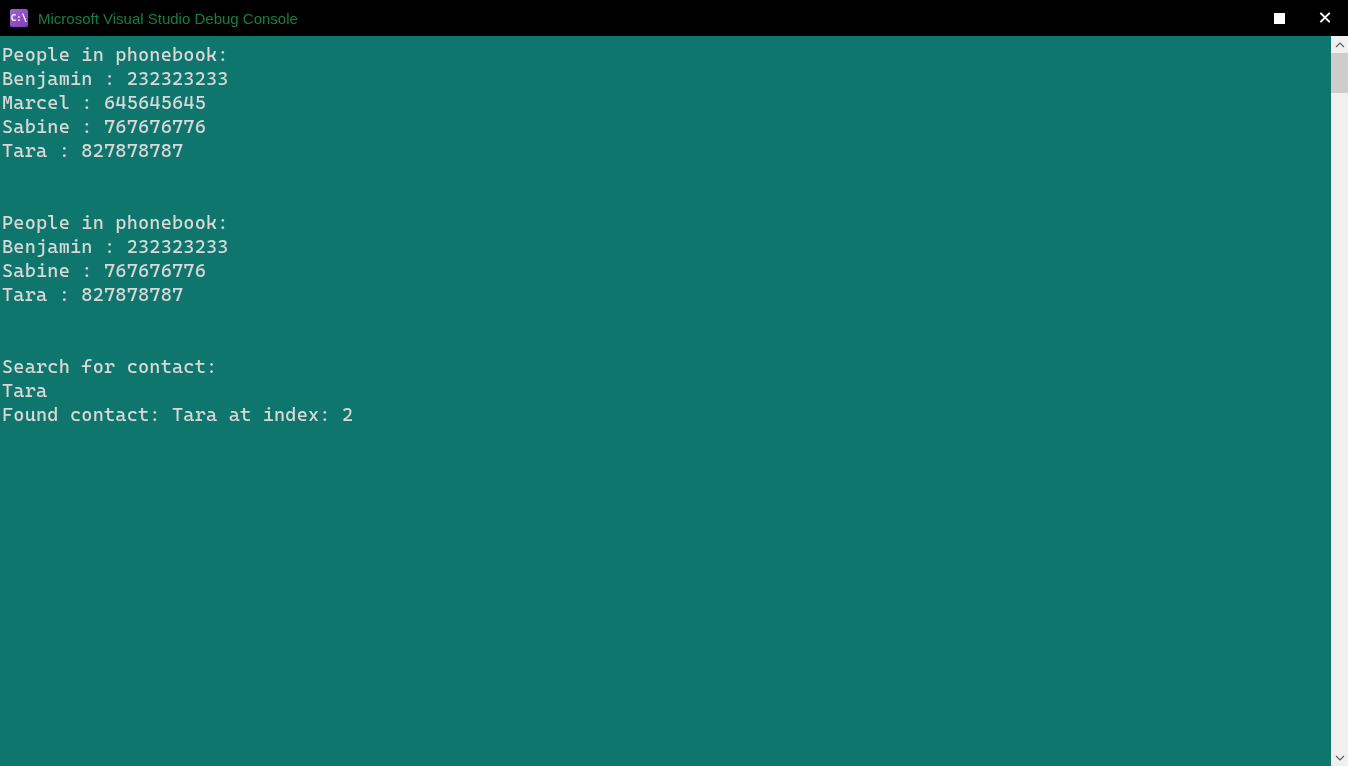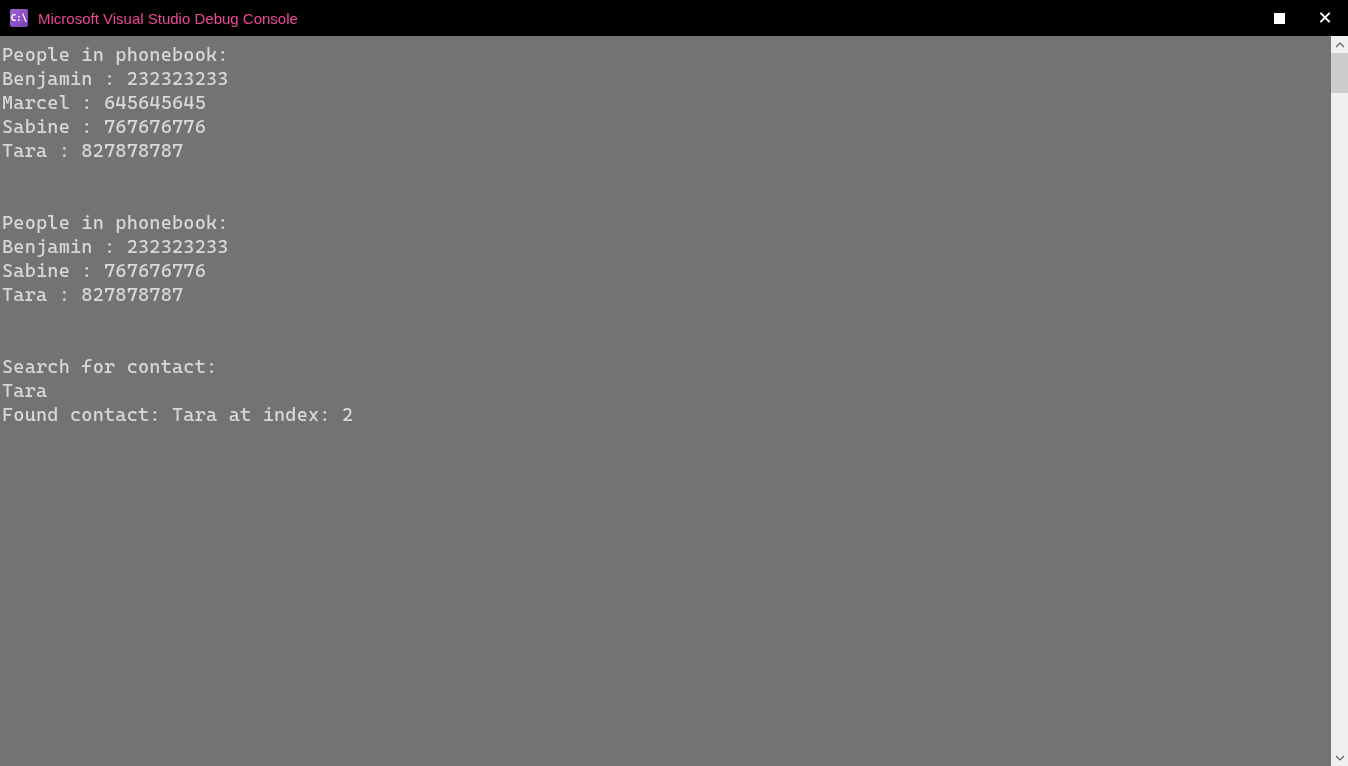--- a/index.html
+++ b/index.html
@@ -32,21 +32,21 @@
       margin-right: 10px;
       display: inline-flex;
       align-items: center;
       justify-content: center;
       font-size: 9px;
       font-weight: bold;
       color: #fff;
       flex-shrink: 0;
     }
     .titlebar-text {
-      color: #ec4899;
+      color: #15803d;
       font-size: 15px;
       font-family: 'Segoe UI', Tahoma, sans-serif;
       font-weight: 400;
     }
     .window-controls {
       position: absolute;
       right: 0;
       top: 0;
       height: 36px;
       display: flex;
@@ -70,21 +70,21 @@
       line-height: 1;
       font-family: 'Segoe UI', sans-serif;
       font-weight: 300;
     }
     .console-area {
       position: absolute;
       top: 36px;
       left: 0;
       right: 0;
       bottom: 0;
-      background: #737373;
+      background: #0f766e;
       overflow: hidden;
     }
     .console-content {
       padding: 6px 2px 2px 2px;
       font-size: 19px;
       line-height: 24px;
       white-space: pre;
       font-family: 'Cascadia Code', 'Cascadia Mono', Consolas, 'Courier New', monospace;
       color: #d8d8d8;
       letter-spacing: 0.2px;

